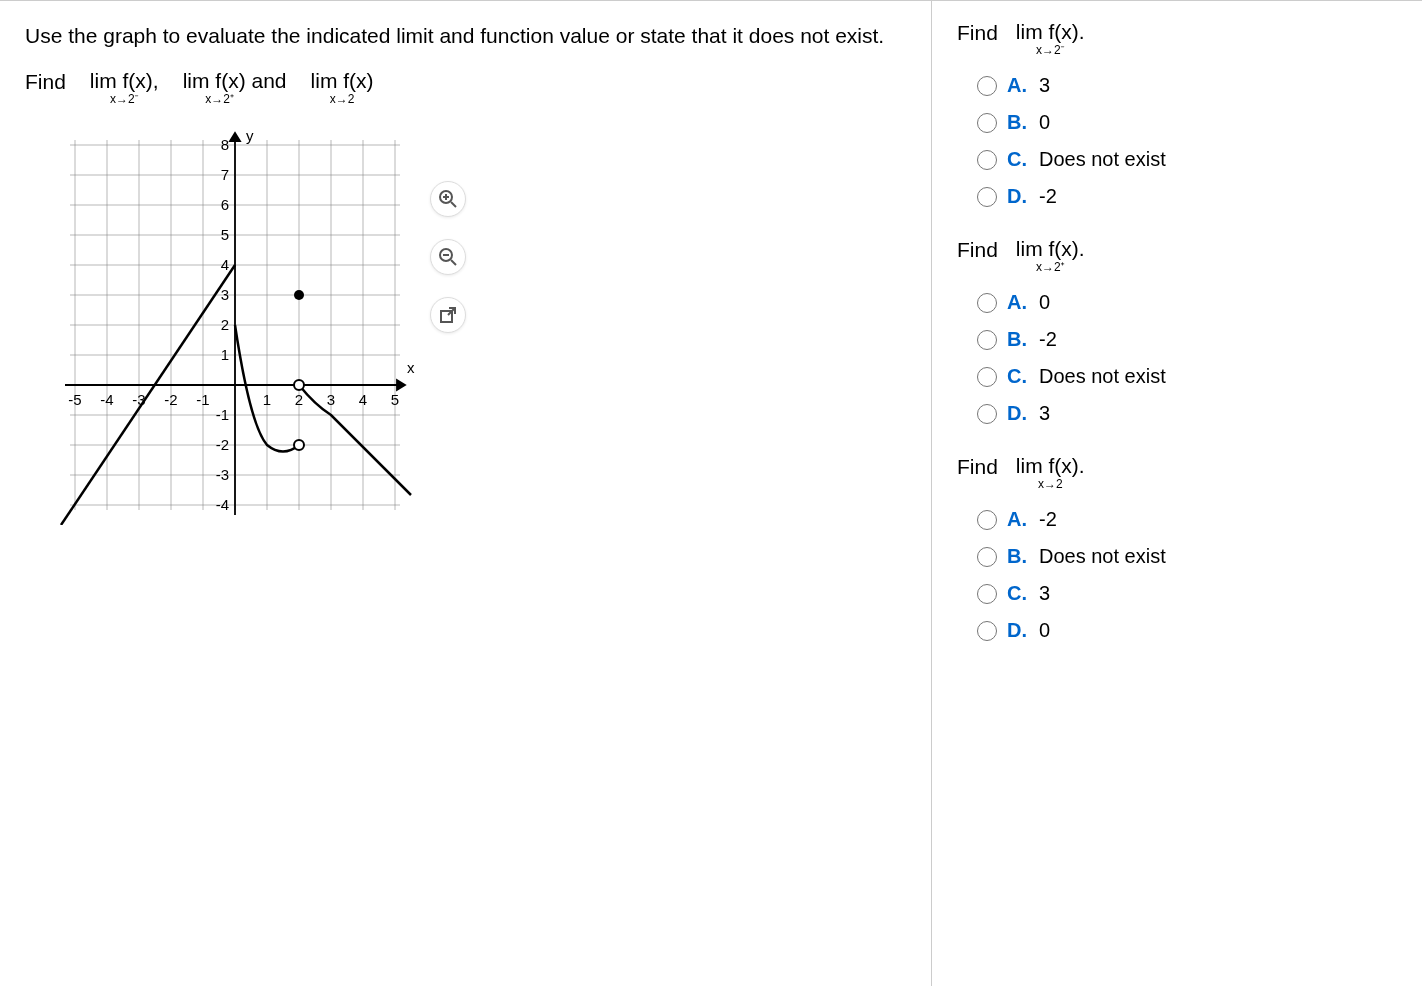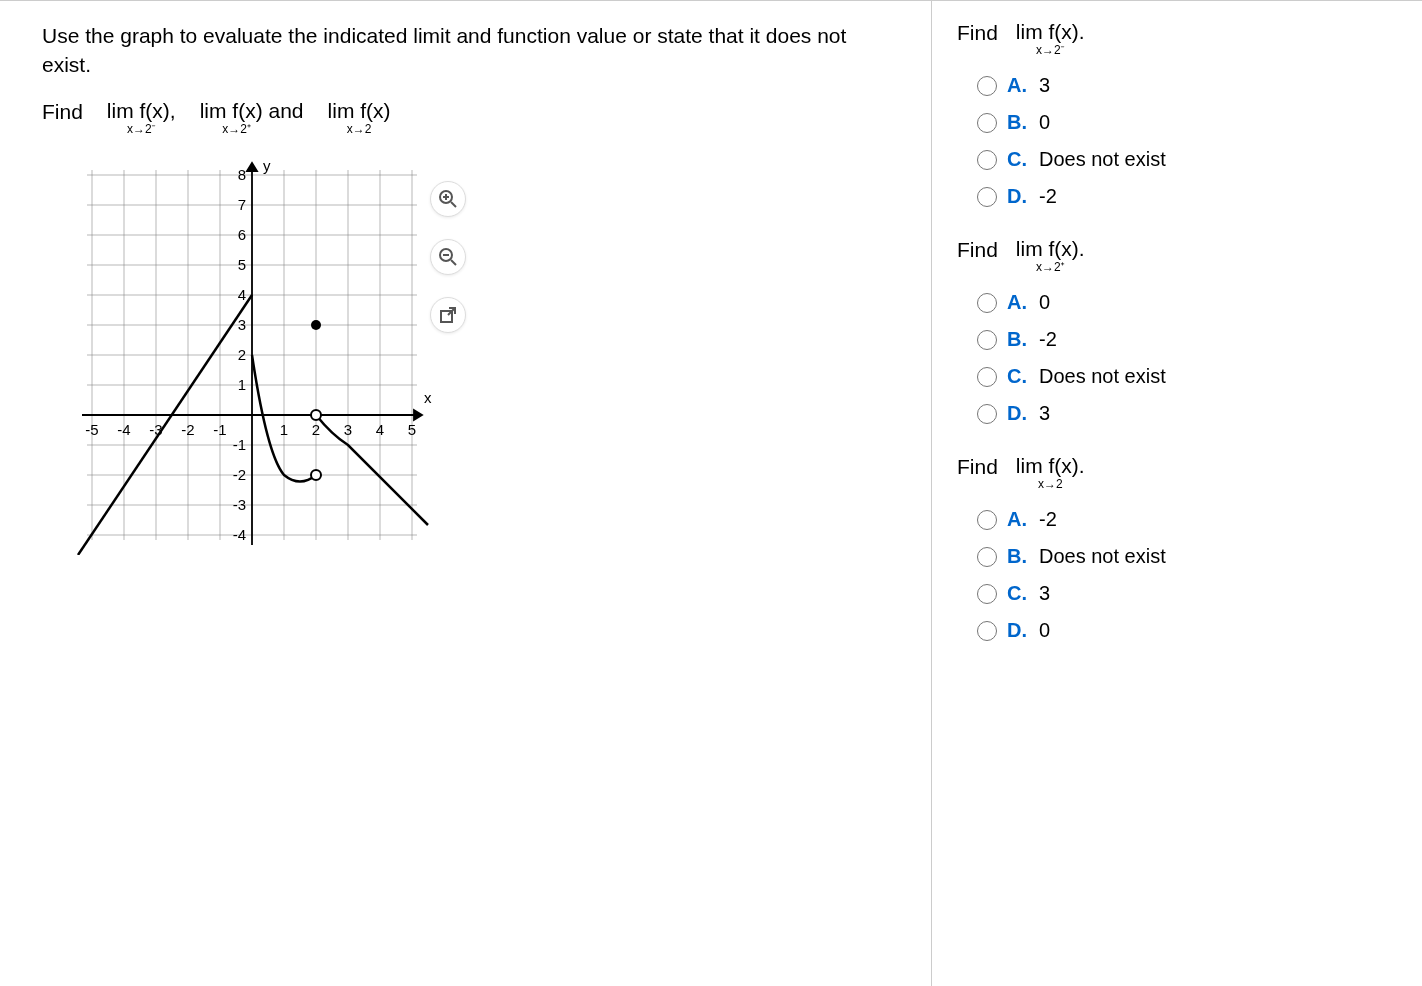--- a/index.html
+++ b/index.html
@@ -7,21 +7,21 @@
       font-family: Arial, Helvetica, sans-serif;
       font-size: 20px;
       color: #000;
       background: #fff;
       display: flex;
       min-height: 986px;
       border-top: 1px solid #ccc;
     }
     .left-pane {
       flex: 1;
-      padding: 20px 42px;
+      padding: 20px 25px;
       border-right: 1px solid #ccc;
       position: relative;
     }
     .right-pane {
       width: 490px;
       padding: 20px 25px;
     }
     .instruction { font-size: 21px; line-height: 1.4; margin-bottom: 20px; }
     .find-line { font-size: 21px; margin-bottom: 15px; display:flex; gap: 24px; align-items:flex-start;}
     .lim-group { display: inline-flex; flex-direction: column; align-items: center; line-height:1; }

